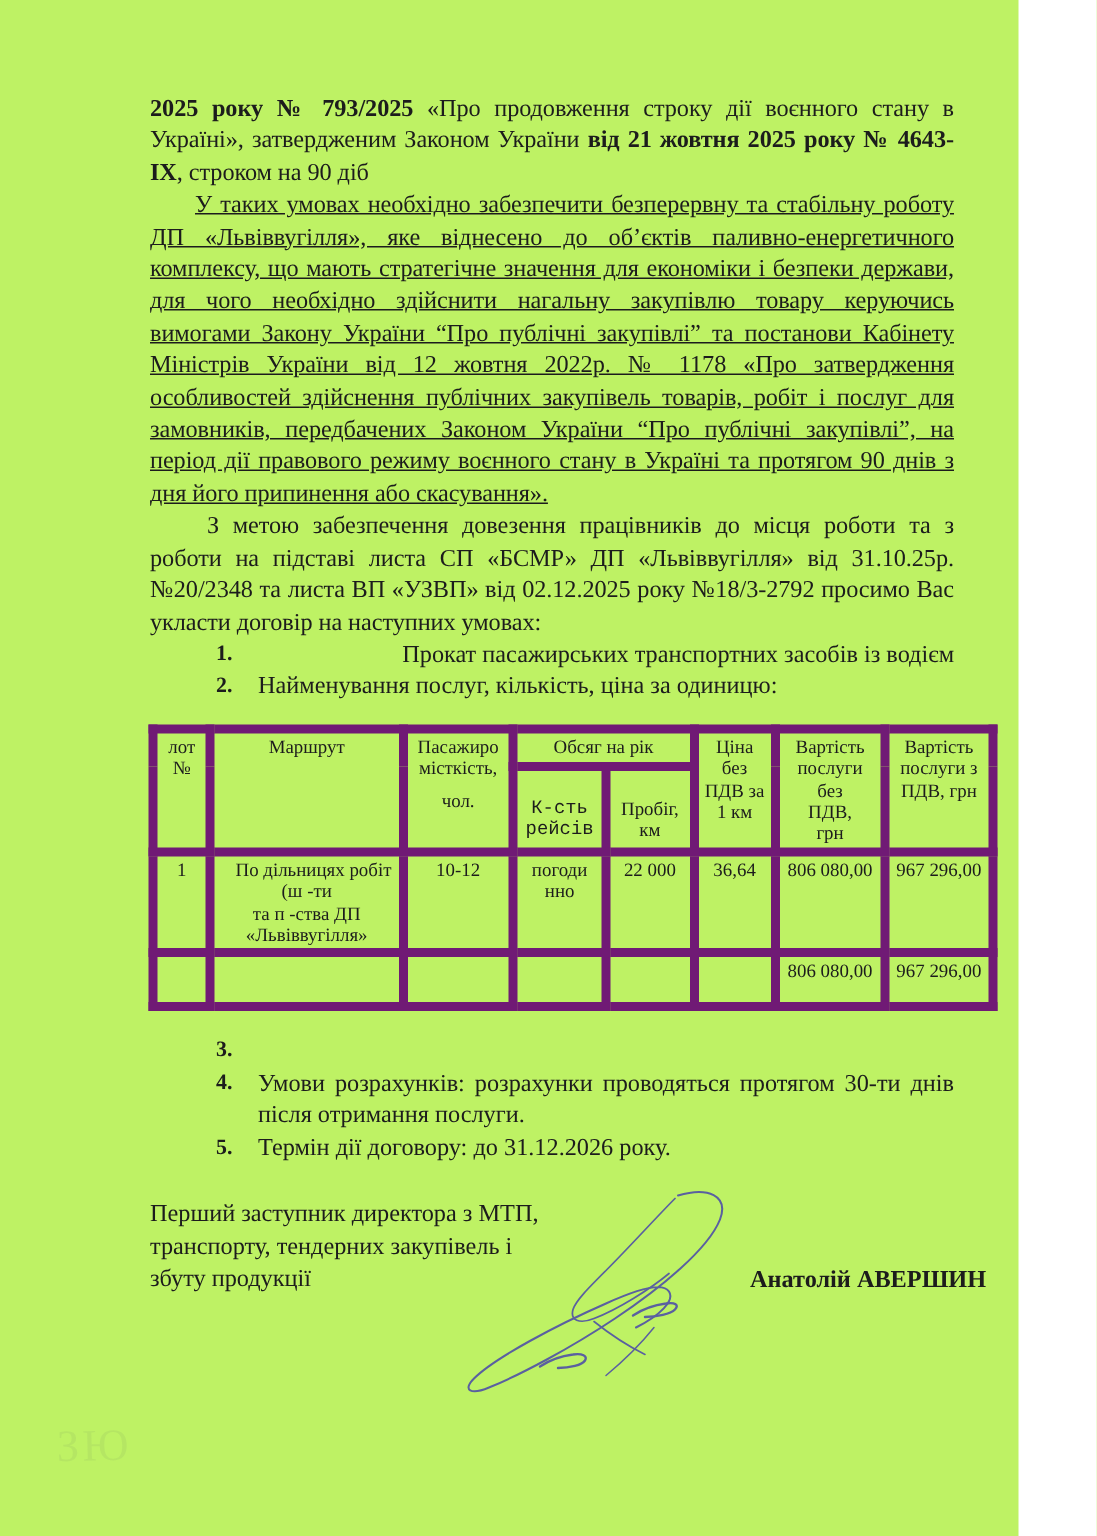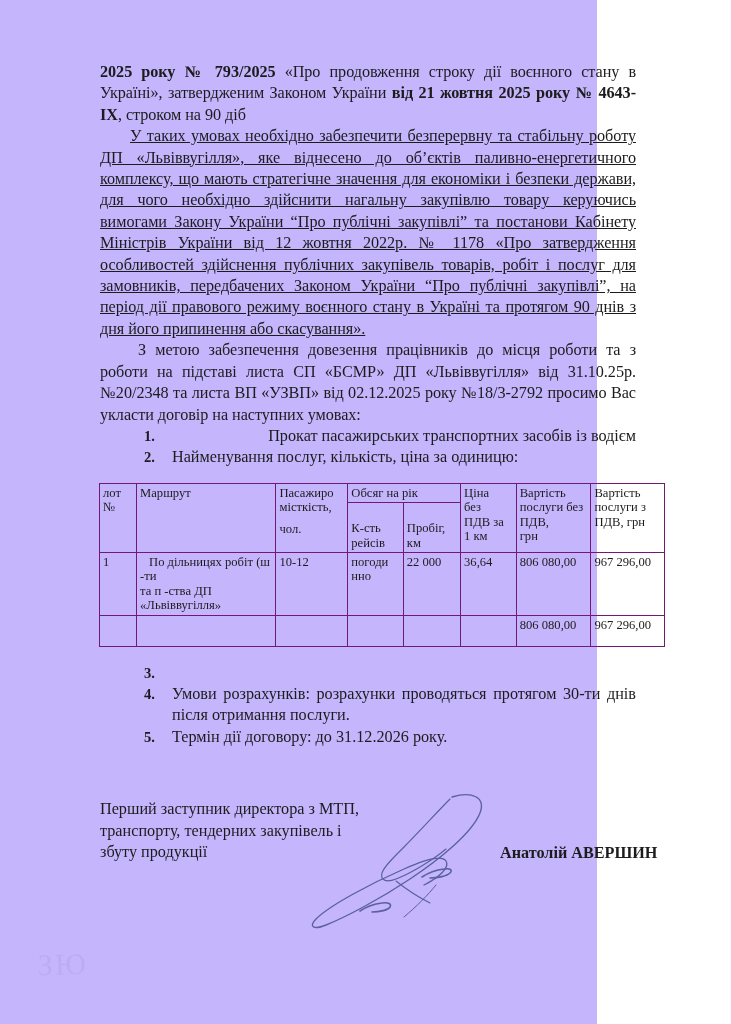--- a/index.html
+++ b/index.html
@@ -13,23 +13,23 @@
     height: 1024px;
     position: relative;
     overflow: hidden;
     font-family: "Liberation Serif", "DejaVu Serif", serif;
     color: #1c1c1c;
   }
 
   .page {
     position: absolute;
     left: 0; top: 0;
-    width: 597px;
+    width: 679px;
     height: 1024px;
-    background: #c4b5fd;
+    background: #bef264;
   }
 
   .content {
     position: absolute;
     left: 100px;
     top: 62px;
     width: 536px;
   }
 
   p {
@@ -71,32 +71,32 @@
   table.doc-table {
     border-collapse: collapse;
     margin-top: 14px;
     margin-left: -1px;
     width: 566px;
     font-size: 12.6px;
     line-height: 14.4px;
   }
   table.doc-table td,
   table.doc-table th {
-    border: 1px solid #701a75;
+    border: 6px solid #701a75;
     padding: 2px 3px;
     vertical-align: top;
     font-weight: normal;
-    text-align: left;
+    text-align: center;
   }
   table.doc-table th { vertical-align: top; }
 
   .c-lot   { width: 38px; }
   .c-route { width: 166px; }
   .c-cap   { width: 72px; }
-  .c-trips { width: 56px; }
+  .c-trips { width: 56px; font-family: Liberation Mono, monospace; }
   .c-km    { width: 58px; }
   .c-price { width: 62px; }
   .c-sum   { width: 82px; }
   .c-sumv  { width: 80px; }
 
   .row-data td { height: 46px; }
   .row-total td { height: 26px; vertical-align: bottom; }
   .cell-left {
     text-align: left;
     padding-left: 7px;

